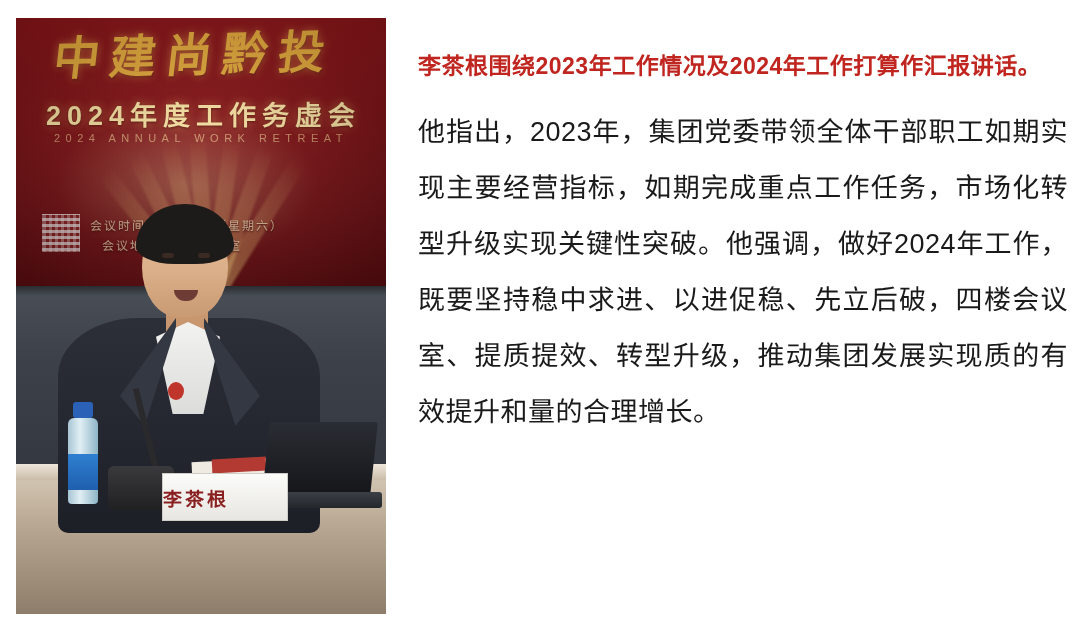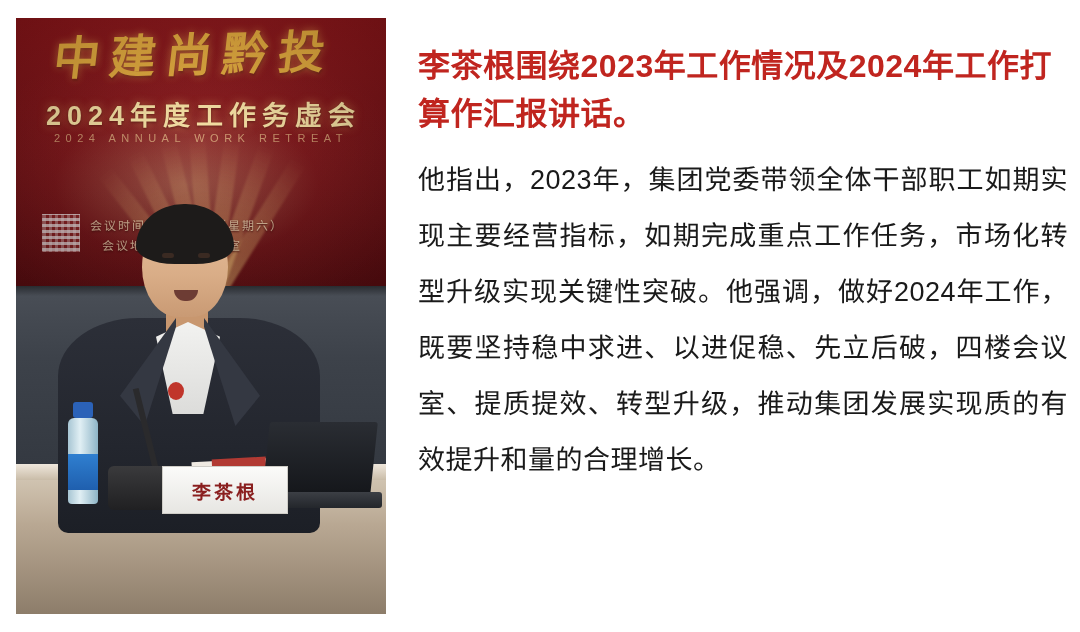--- a/index.html
+++ b/index.html
@@ -304,29 +304,29 @@
     bottom: 214px;
     width: 16px;
     height: 18px;
     background: #c0352b;
     border-radius: 50%;
     z-index: 7;
   }
   .nameplate {
     position: absolute;
     left: 146px;
-    bottom: 100px;
+    bottom: 93px;
     width: 124px;
     height: 46px;
     background: linear-gradient(180deg, #fbfbf9, #e7e6e2);
     border: 1px solid #cfcdc7;
     z-index: 8;
     display: flex;
     align-items: center;
-    justify-content: center;
+    justify-content: flex-start;
   }
   .nameplate span {
     color: #8a1f1f;
     font-size: 19px;
     letter-spacing: 3px;
     font-weight: bold;
     font-family: "Liberation Serif", "DejaVu Serif", serif;
   }
   .laptop {
     position: absolute;
@@ -372,21 +372,21 @@
 
   
   .text-col {
     flex: 1 1 auto;
     padding: 24px 12px 0 32px;
     box-sizing: border-box;
   }
   .headline {
     color: #c0251f;
     font-weight: bold;
-    font-size: 32px;
+    font-size: 23px;
     line-height: 48px;
     letter-spacing: 0.5px;
     margin: 0 0 14px 0;
     font-family: "Liberation Sans", "DejaVu Sans", sans-serif;
   }
   .body-text {
     color: #1a1a1a;
     font-size: 27px;
     line-height: 56px;
     letter-spacing: 0.5px;

